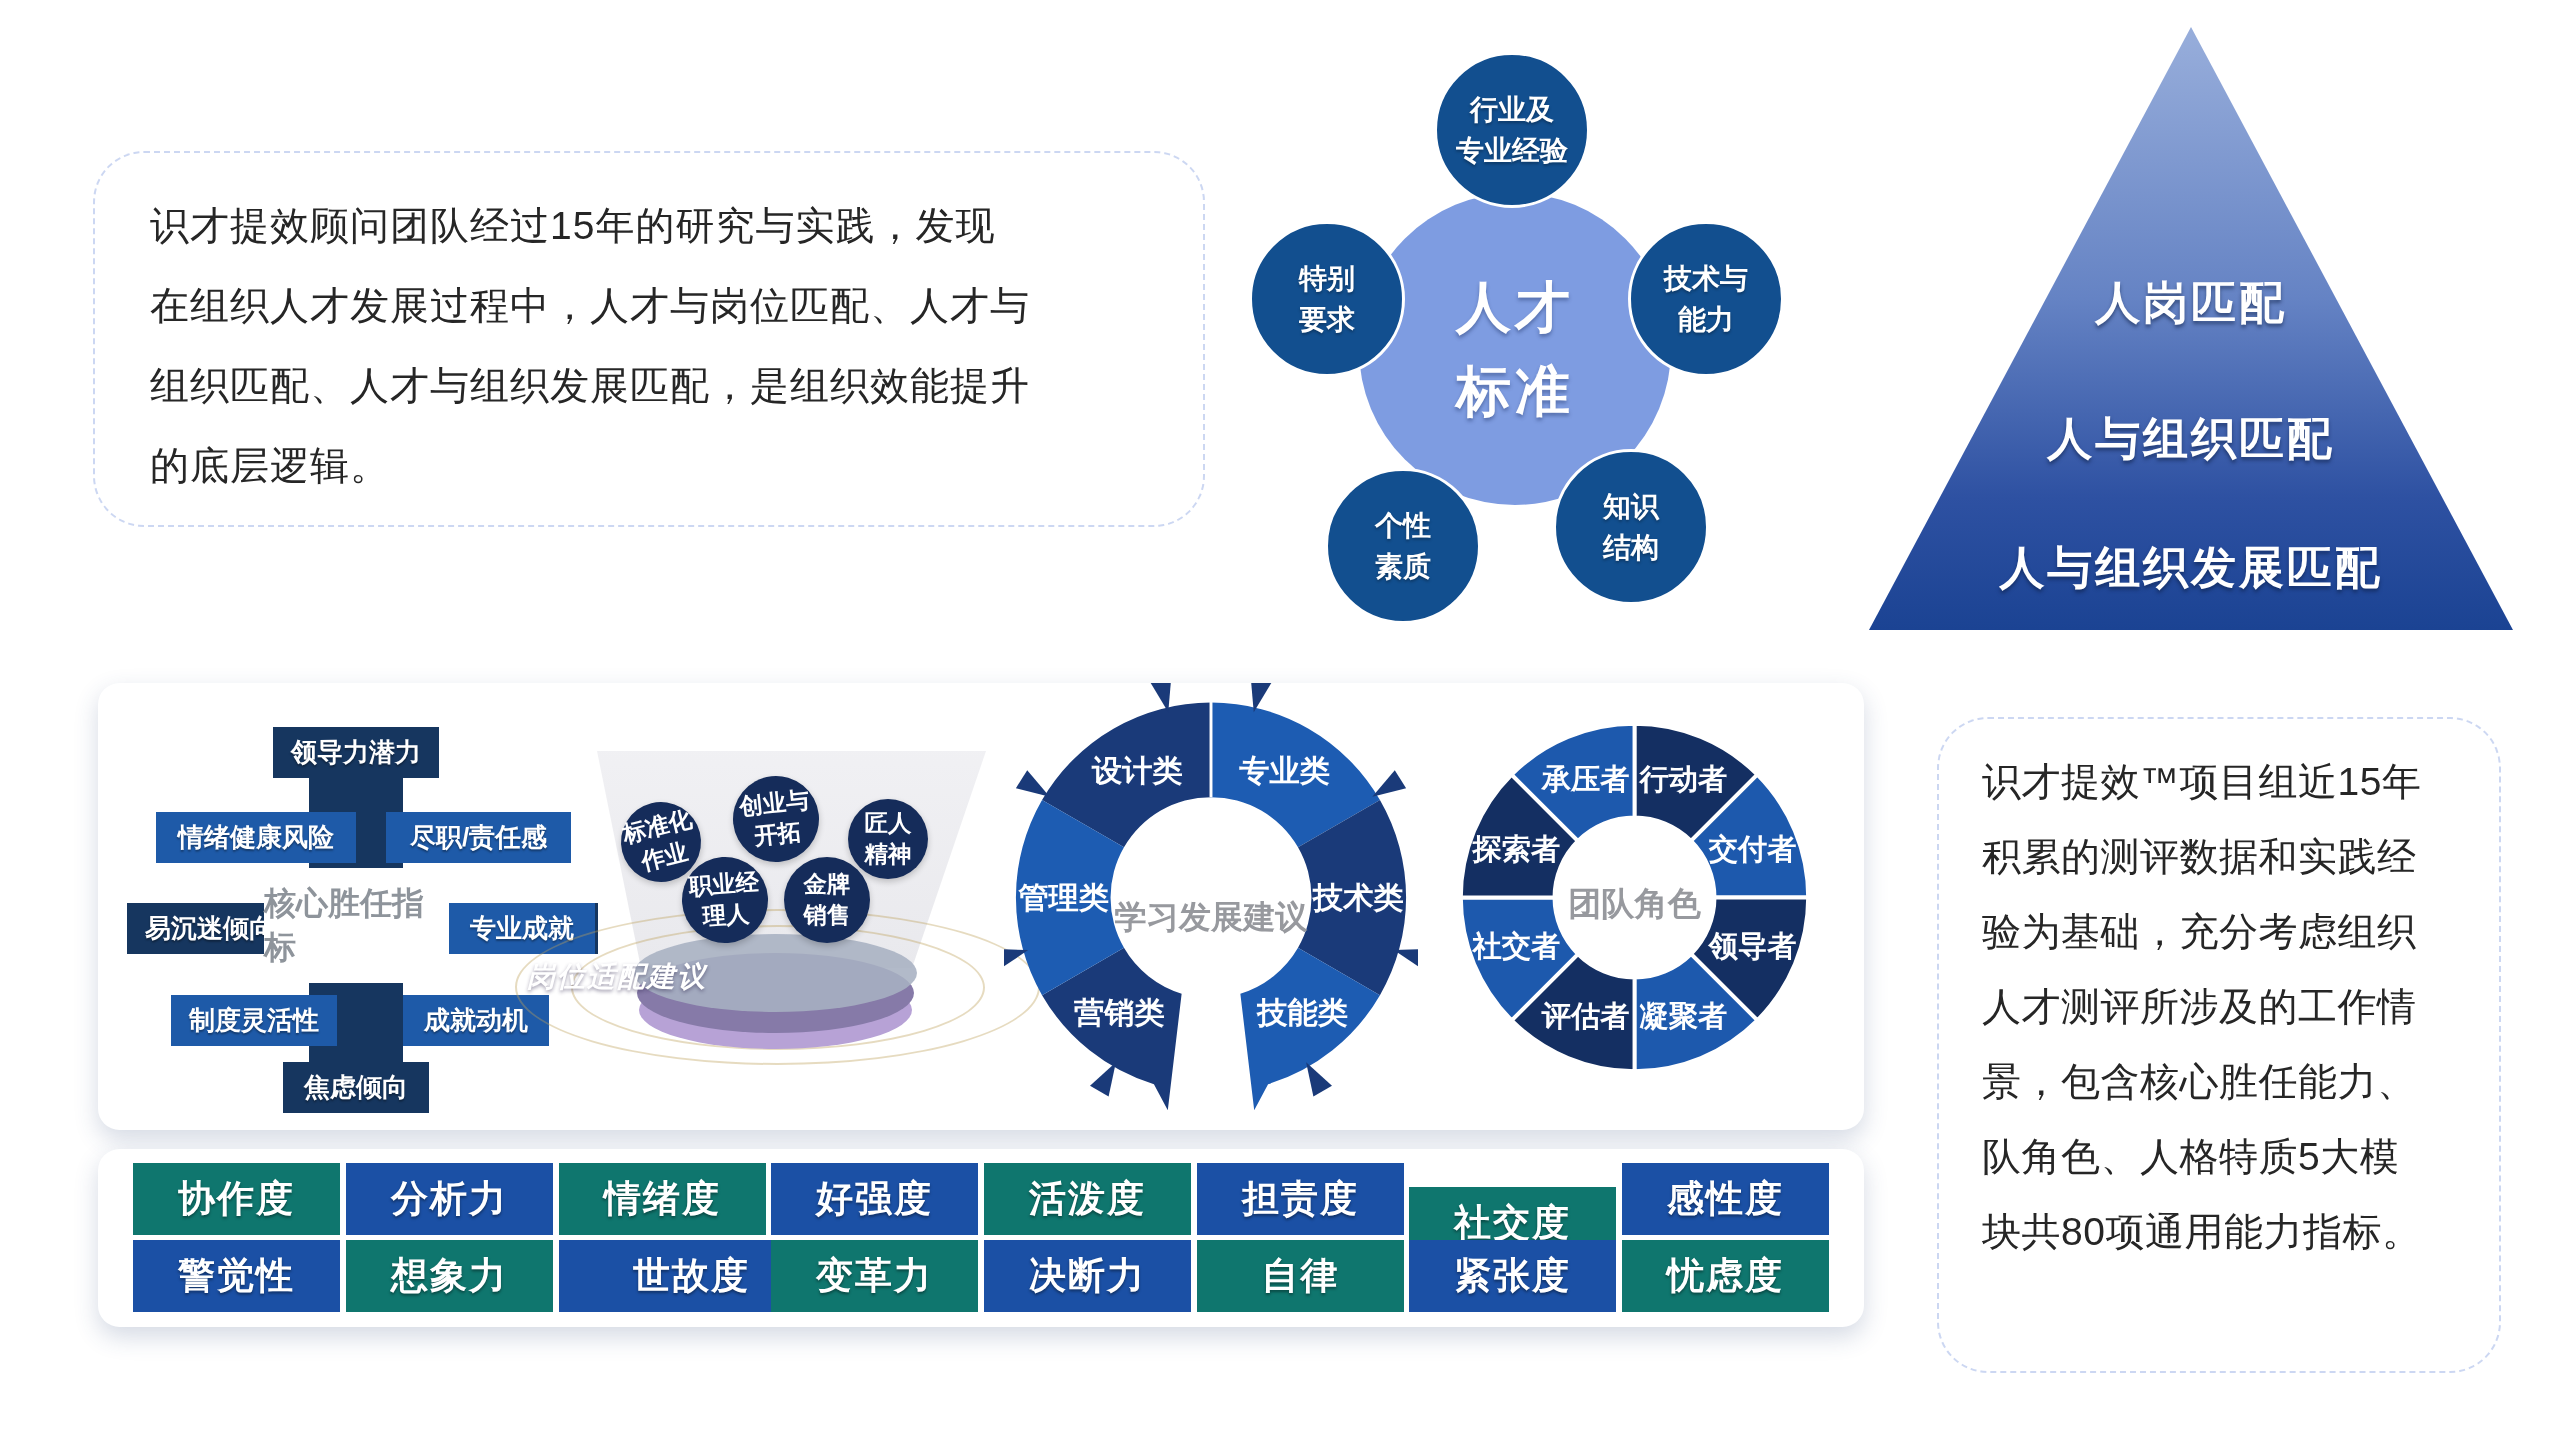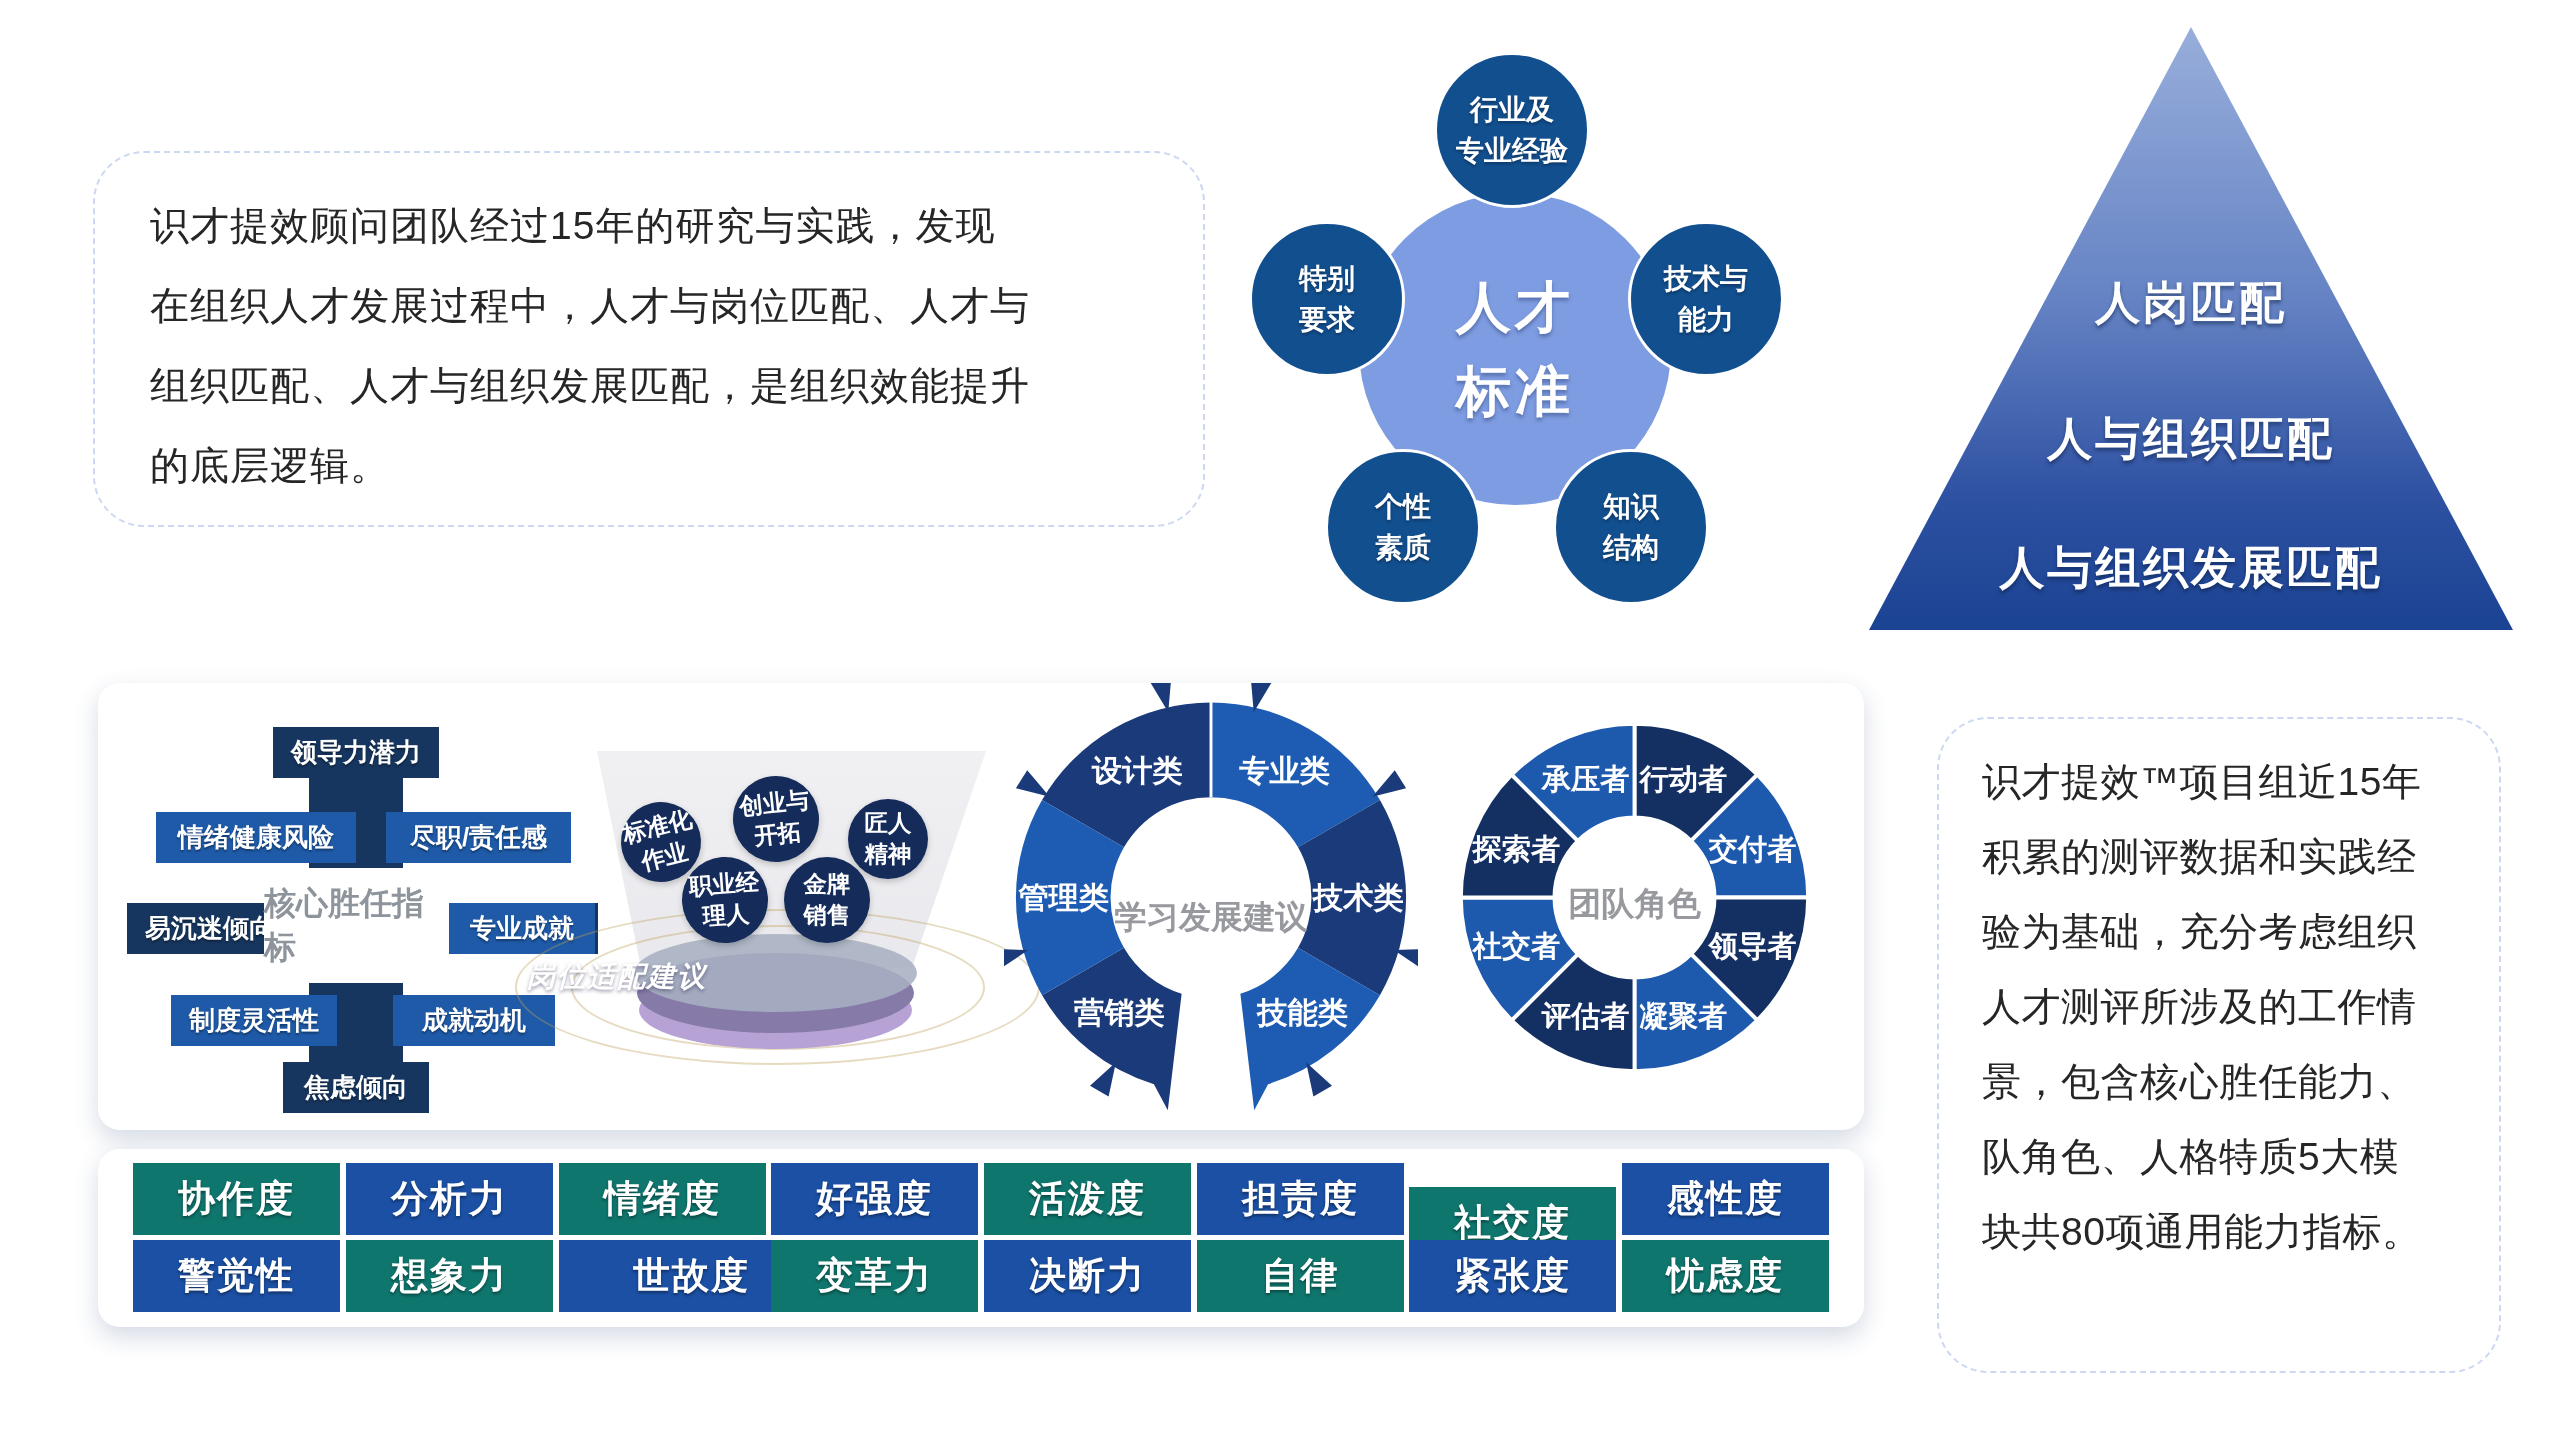--- a/index.html
+++ b/index.html
@@ -94,21 +94,21 @@
           <div class="ln">专业经验</div>
         </div>
         <div class="sat" style="left:379px;top:187px;">
           <div class="ln">技术与</div>
           <div class="ln">能力</div>
         </div>
         <div class="sat" style="left:304px;top:415px;">
           <div class="ln">知识</div>
           <div class="ln">结构</div>
         </div>
-        <div class="sat" style="left:76px;top:415px;text-align:right;">
+        <div class="sat" style="left:76px;top:434px;text-align:right;">
           <div class="ln">个性</div>
           <div class="ln">素质</div>
         </div>
         <div class="sat" style="left:0px;top:187px;">
           <div class="ln">特别</div>
           <div class="ln">要求</div>
         </div>
       </div>
   </div>
 
@@ -126,21 +126,21 @@
     <div class="abs puzzle">
       <div class="cross" style="left:182px;top:7.8px;width:94px;height:382px;"></div>
       <div class="cross" style="left:4.9px;top:181px;width:466px;height:51px;"></div>
       <div id="puzzle-items">
           <div class="pz-box pz-dark" style="left:146px;top:4.9px;width:166px;">领导力潜力</div>
           <div class="pz-box pz-mid" style="left:29px;top:90px;width:200px;">情绪健康风险</div>
           <div class="pz-box pz-mid" style="left:259px;top:90px;width:185px;">尽职/责任感</div>
           <div class="pz-box pz-dark" style="left:0px;top:181px;width:166px;">易沉迷倾向</div>
           <div class="pz-box pz-mid" style="left:322px;top:181px;width:146px;">专业成就</div>
           <div class="pz-box pz-mid" style="left:44px;top:273px;width:166px;">制度灵活性</div>
-          <div class="pz-box pz-mid" style="left:266px;top:273px;width:162px;">成就动机</div>
+          <div class="pz-box pz-mid" style="left:276px;top:273px;width:146px;">成就动机</div>
           <div class="pz-box pz-dark" style="left:156px;top:340px;width:146px;">焦虑倾向</div>
         </div>
       <div class="pz-center">核心胜任指标</div>
     </div>
 
     <div class="abs funnel">
       <div class="beam"></div>
       <div class="halo" style="left:44px;top:213px;width:410px;height:121px;"></div>
       <div class="halo" style="left:-11.7px;top:197px;width:521px;height:152px;"></div>
       <div class="fn-ellipse" style="left:112px;top:259px;width:273px;height:78px;background:#b7a2d6;"></div>

